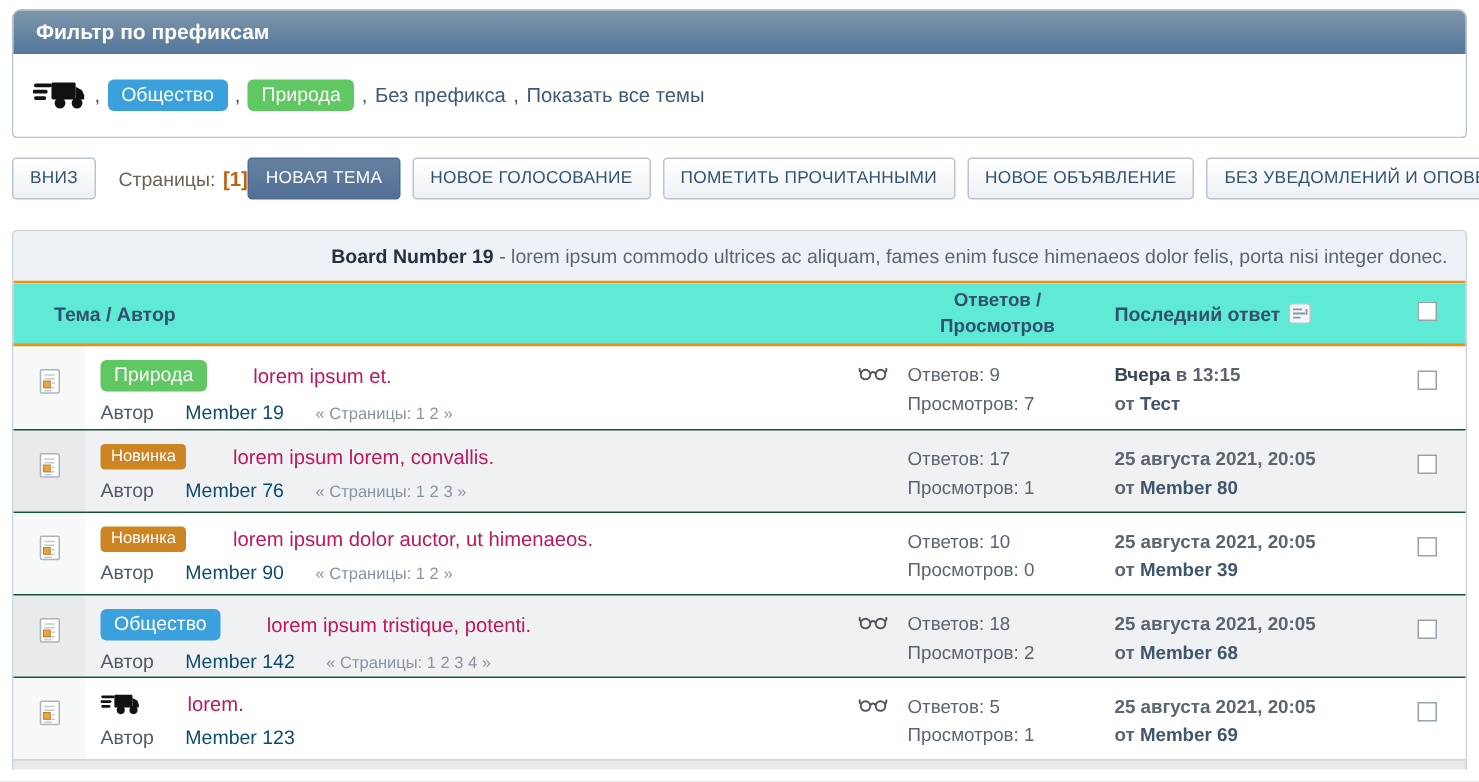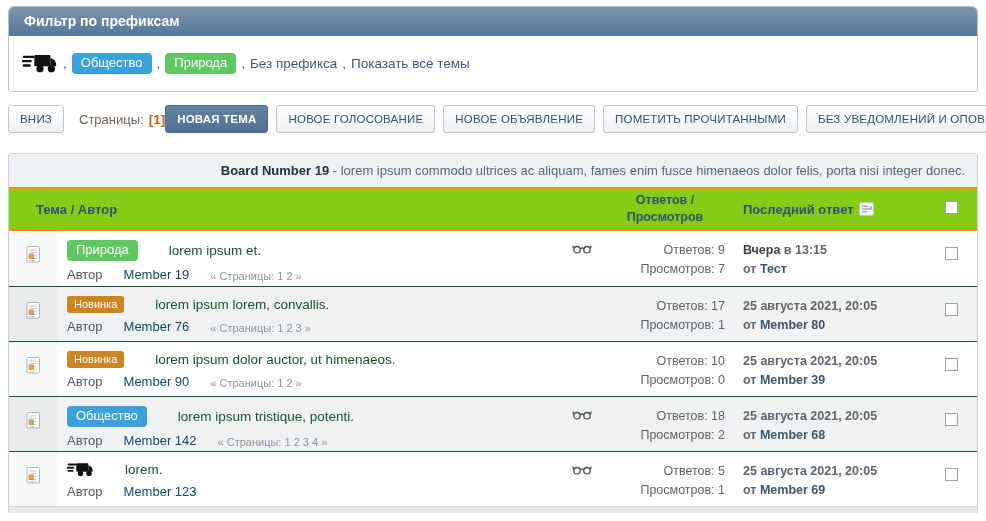--- a/index.html
+++ b/index.html
@@ -34,57 +34,57 @@
   .toolbar { display:flex; align-items:center; margin-top:13px; }
   .tb-btn {
     font-family:"Liberation Sans", sans-serif;
     font-size:11.5px; color:#32526e; letter-spacing:0.2px;
     background:linear-gradient(#ffffff,#edf1f4);
     border:1px solid #b9c4ce; border-radius:3px;
     padding:7px 11px; cursor:pointer; white-space:nowrap;
   }
   .tb-btn.active {
     background:linear-gradient(#66819f,#527097);
-    border-color:#4c6b92; color:#fff; font-weight:bold;
+    border-color:#4c6b92; color:#fff; font-weight:normal;
   }
   .btn-group { margin-left:auto; display:flex; gap:8px; }
   .pages-label { margin-left:15px; font-size:13px; color:#6e6256; }
   .current-page { color:#c0610f; font-weight:bold; margin-left:5px; font-size:13.5px; }
 
   
   .board-wrap { margin-top:20px; border:1px solid #c9d0d6; border-bottom:none; border-radius:4px 4px 0 0; }
   .board-bar {
     background:#eef2f6; padding:9px 12px; font-size:13px; color:#5b6670;
     border-bottom:2px solid #ee8f12; border-radius:3px 3px 0 0;text-align:right;
   }
   .board-name { font-weight:bold; color:#25313c; }
 
   .thead {
     display:flex; align-items:center; height:42px;
-    border-bottom:2px solid #ee8f12; background:#84cc16;
+    border-bottom:2px solid #ee8f12; background:#5eead4;
     color:#33516d; font-weight:bold;
   }
   .h-left { flex:1; padding-left:27px; font-size:13px; cursor:pointer; }
   .h-watch { width:46px; }
   .h-stats { width:120px; text-align:center; font-size:12.5px; line-height:1.35; cursor:pointer; }
   .h-last { width:200px; padding-left:18px; font-size:13px; display:flex; align-items:center; gap:5px; cursor:pointer; }
   .h-check { width:52px; text-align:center; }
 
   .row { display:flex; border-top:1px solid #14532d; background:#fff; min-height:55px; }
   .row:first-child { border-top:none; }
   .row.alt { background:#f0f1f2; }
   .c-icon { width:48px; display:flex; justify-content:center; padding-top:14px; background:rgba(90,110,125,0.05); }
   .c-subject { flex:1; padding:9px 4px 0 10px; }
   .line1 { display:flex; align-items:center; gap:7px; }
-  .topic-title { color:#14532d; font-size:13.5px; text-decoration:none; cursor:pointer;padding-left:24px; }
+  .topic-title { color:#be185d; font-size:13.5px; text-decoration:none; cursor:pointer;padding-left:24px; }
   .line2 { margin-top:6px; font-size:13px; color:#4f5b66; display:flex; align-items:flex-end; gap:21px; }
   .author-link { color:#0c4a6e; text-decoration:none; cursor:pointer; }
   .pages { font-size:11px; color:#8795a3; cursor:pointer; }
   .c-watch { width:46px; padding-top:11px; text-align:center; }
-  .c-stats { width:120px; text-align:right; padding-top:10px; font-size:12.5px; color:#5a6570; line-height:1.55; }
+  .c-stats { width:120px; text-align:left; padding-top:10px; font-size:12.5px; color:#5a6570; line-height:1.55; }
   .c-last { width:200px; padding:10px 0 0 18px; font-size:12.5px; color:#5a6570; line-height:1.55;font-weight:bold; }
   .c-last b { color:#3c464f; }
   .by-link { color:#41566d; text-decoration:none; cursor:pointer; }
   .c-check { width:52px; text-align:center; padding-top:16px; }
 
   input[type=checkbox] {
     -webkit-appearance:none; appearance:none; width:13px; height:13px;
     border:1px solid #98a2ab; background:#fff; margin:0; cursor:pointer;
   }
   .foot-strip { height:7px; background:#e7e9ea; border:1px solid #cfd4d8; border-bottom:none; }
@@ -122,22 +122,22 @@
     </div>
   </div>
 
   <div class="toolbar">
     <button class="tb-btn">ВНИЗ</button>
     <span class="pages-label">Страницы:</span>
     <span class="current-page">[1]</span>
     <div class="btn-group">
         <button class="tb-btn active">НОВАЯ ТЕМА</button>
         <button class="tb-btn">НОВОЕ ГОЛОСОВАНИЕ</button>
+        <button class="tb-btn">ПОМЕТИТЬ ПРОЧИТАННЫМИ</button>
         <button class="tb-btn">НОВОЕ ОБЪЯВЛЕНИЕ</button>
-        <button class="tb-btn">ПОМЕТИТЬ ПРОЧИТАННЫМИ</button>
         <button class="tb-btn">БЕЗ УВЕДОМЛЕНИЙ И ОПОВЕЩЕНИЙ</button>
       </div>
   </div>
 
   <div class="board-wrap">
     <div class="board-bar">
       <span class="board-name">Board Number 19</span>
       <span>- lorem ipsum commodo ultrices ac aliquam, fames enim fusce himenaeos dolor felis, porta nisi integer donec.</span>
     </div>
 

